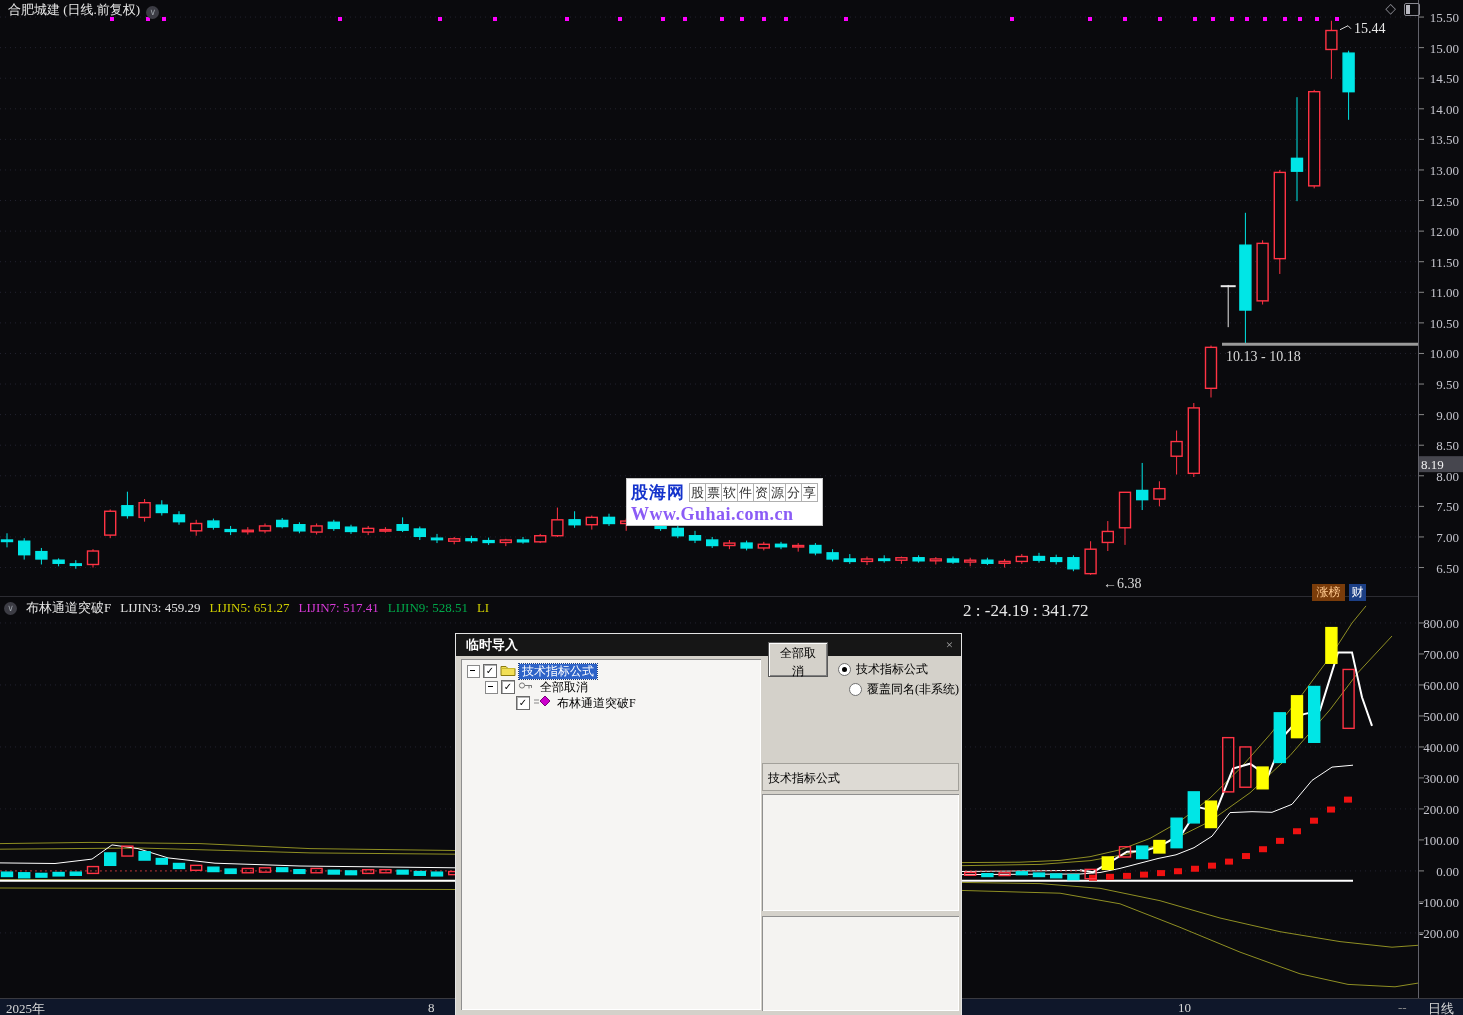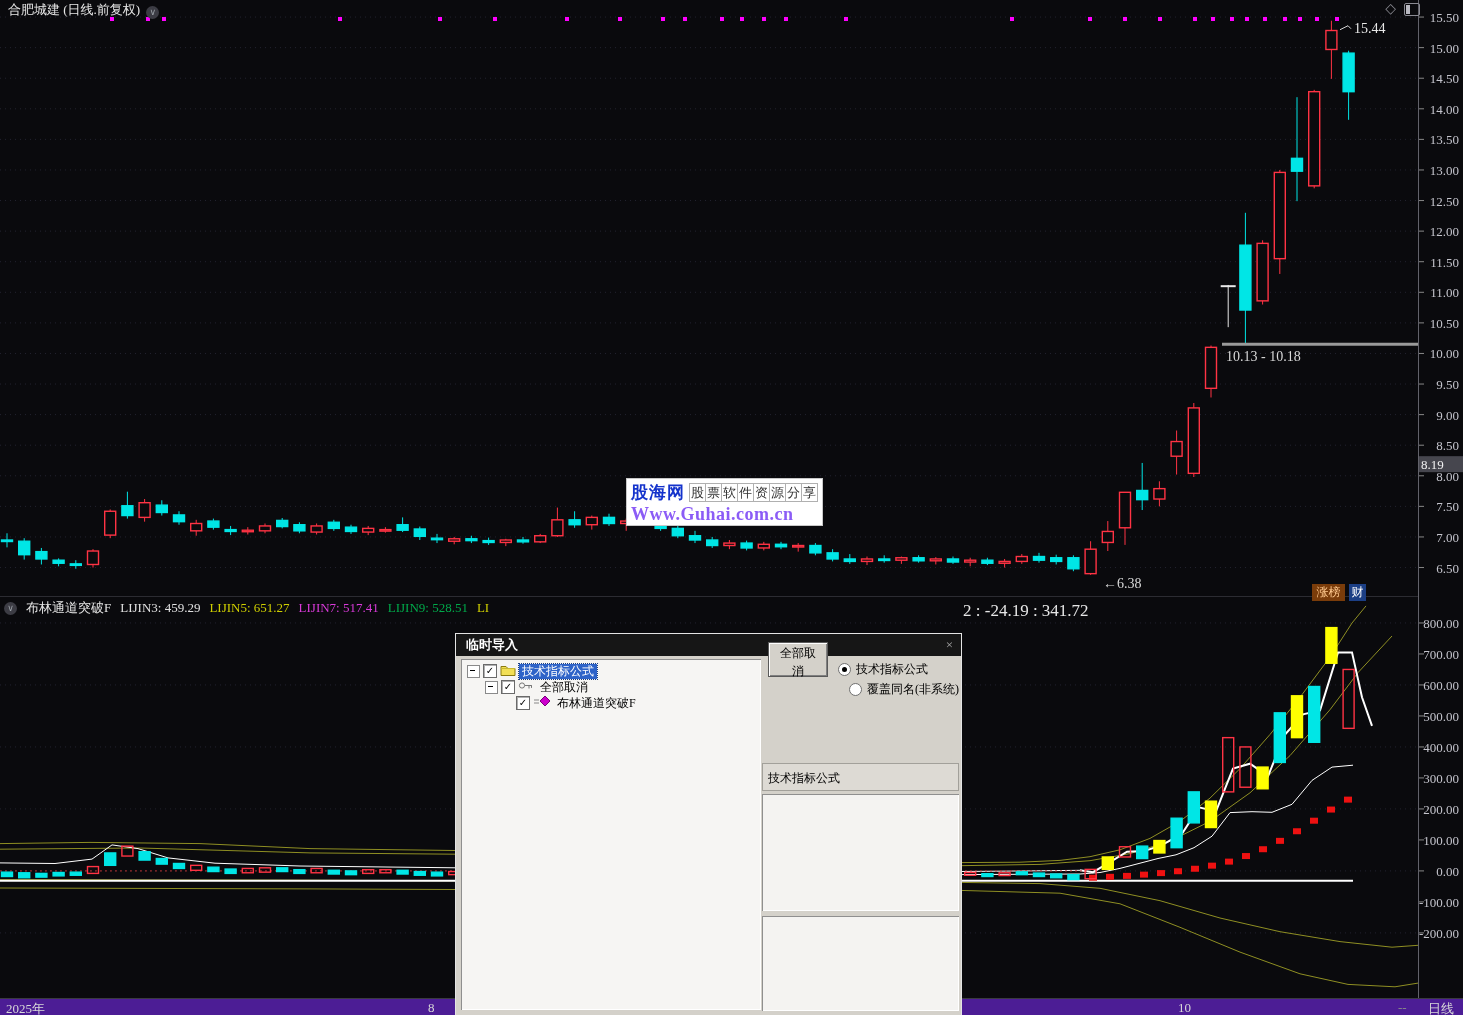--- a/index.html
+++ b/index.html
@@ -23,21 +23,21 @@
   .wm-url{color:#8b5cf6;font-weight:bold;font-size:18px;line-height:20px;letter-spacing:0.5px;}
   
   #ind-header{position:absolute;left:4px;top:599px;z-index:2;display:flex;align-items:center;gap:9px;font-size:13px;color:#e6e6e6;white-space:nowrap;}
   #ind-right-text{position:absolute;left:963px;top:601px;z-index:2;font-size:17px;color:#e6e6e6;}
   
   .tag{position:absolute;top:584px;height:17px;z-index:2;font-size:12px;line-height:17px;text-align:center;}
   #tag-board{left:1312px;width:33px;background:#7a3c0a;color:#ffc98e;}
   #tag-fin{left:1349px;width:17px;background:#1c3f85;color:#fff;}
   
   #timeline{position:absolute;left:0;top:998px;width:1463px;height:17px;z-index:2;border-top:1px solid #3a3a40;
-            color:#d8d8d8;font-size:13px;background:#4c1d95;}
+            color:#d8d8d8;font-size:13px;background:#0f172a;}
   #timeline span{position:absolute;top:1px;}
   
   #dialog{position:absolute;left:455px;top:593px;width:507px;height:406px;z-index:10;background:#d4d1ca;
           border:1px solid #e4e4e4;box-sizing:border-box;font-size:12px;color:#000;margin-top:40px;}
   .dlg-title{height:22px;background:#161616;color:#fff;font-weight:bold;font-size:13px;line-height:22px;padding-left:10px;position:relative;}
   .dlg-close{position:absolute;right:8px;top:0;color:#a8a8a8;font-weight:normal;font-size:13px;cursor:default;}
   .tree-panel{position:absolute;left:5px;top:25px;width:300px;height:351px;background:#f6f5f3;
               box-shadow:inset 1px 1px 0 #8f8f8f, inset -1px -1px 0 #ffffff;overflow:hidden;}
   .tree-row{position:absolute;height:16px;display:flex;align-items:center;gap:3px;white-space:nowrap;}
   .expander{width:11px;height:11px;background:#fff;border:1px solid #8a8a8a;position:relative;flex:0 0 auto;}

